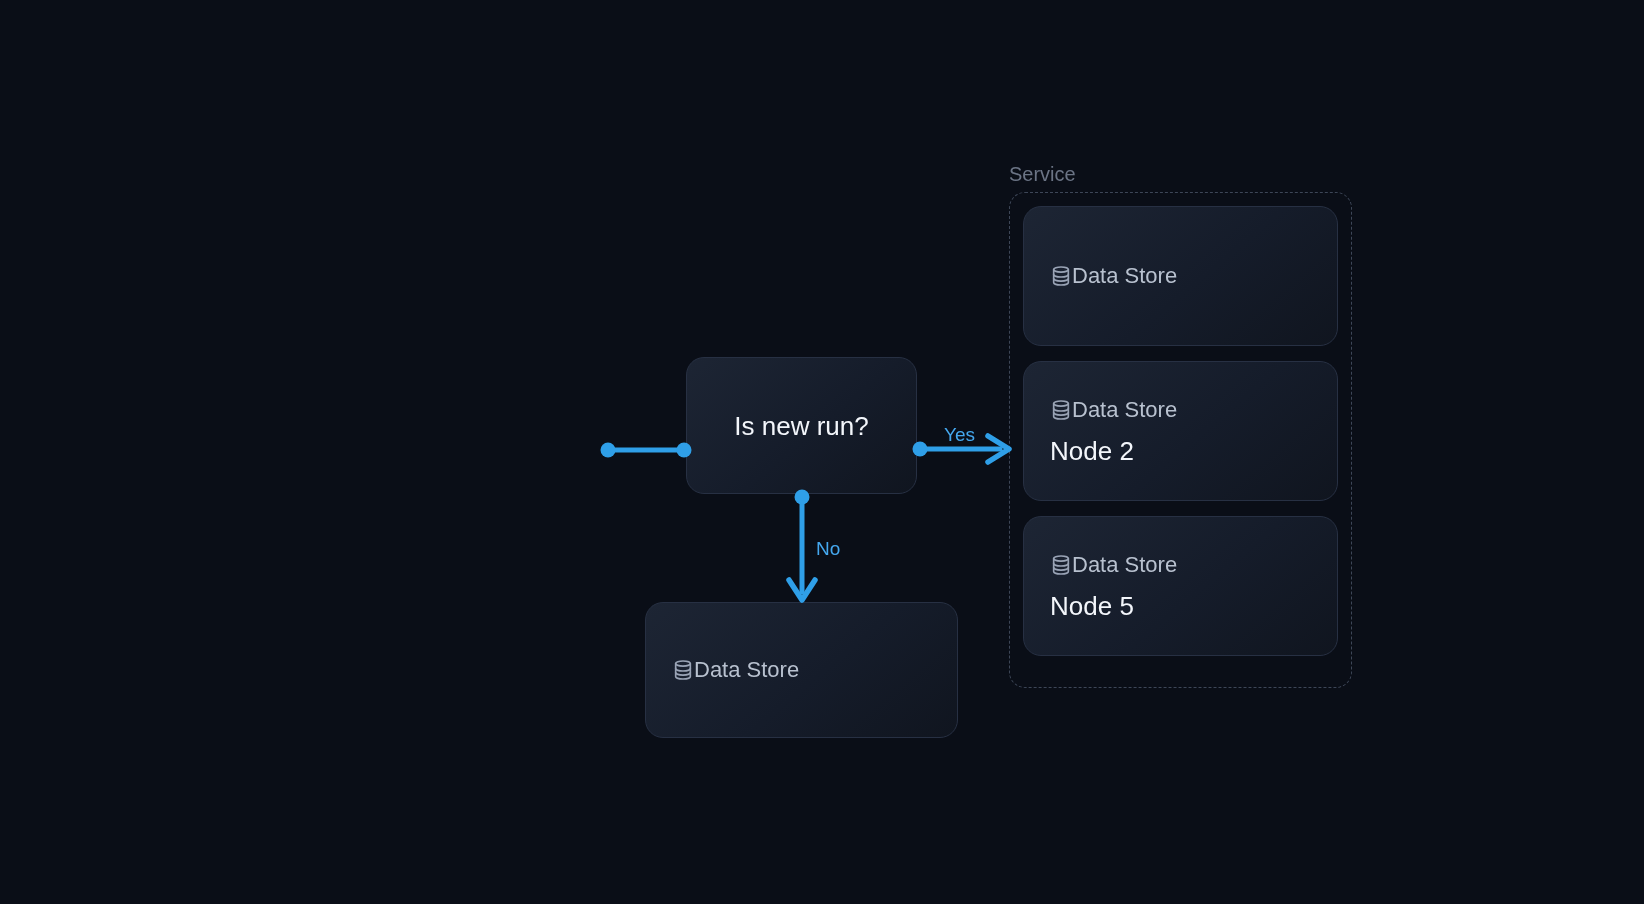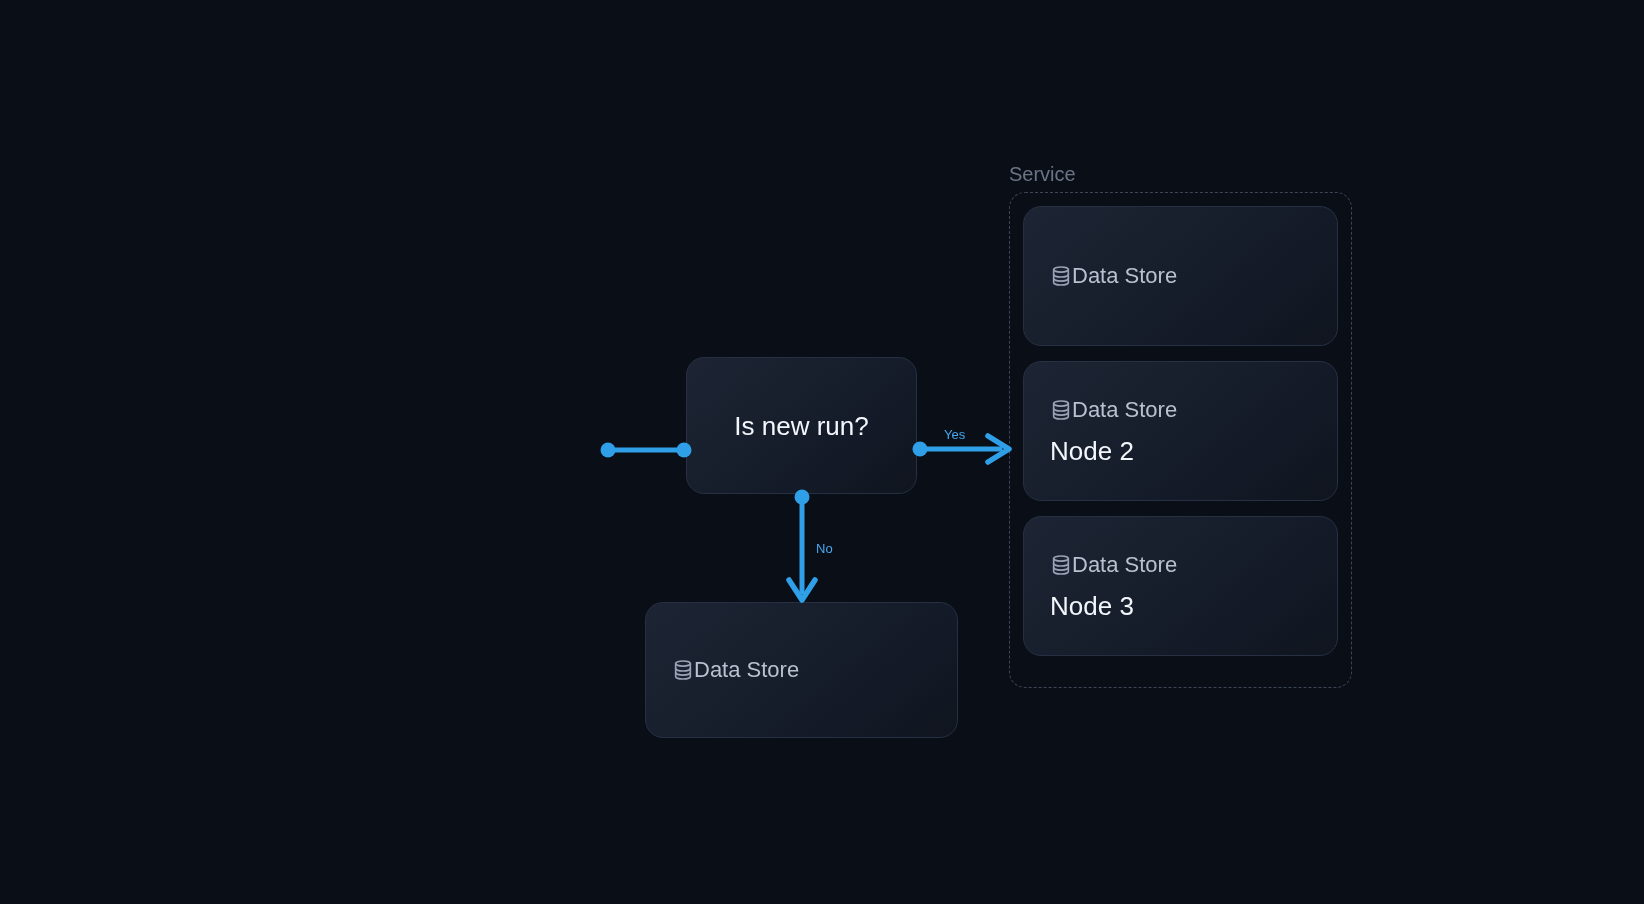--- a/index.html
+++ b/index.html
@@ -30,21 +30,21 @@
   .cluster-label{
     position:absolute;color:var(--cluster-label-text,#6b7485);
     font-size:20px;line-height:24px;
   }
   .edges{position:absolute;left:0;top:0;}
   .edge-line{stroke:var(--edge-accent,#2f9fe8);stroke-width:5;stroke-linecap:round;fill:none;}
   .edge-dot{fill:var(--edge-accent,#2f9fe8);}
   .edge-arrowhead{stroke:var(--edge-accent,#2f9fe8);stroke-width:5.5;stroke-linecap:round;stroke-linejoin:round;fill:none;}
   .edge-label{
     position:absolute;color:var(--edge-label,#45a8ef);
-    font-size:13px;line-height:22px;
+    font-size:19px;line-height:22px;
   }
 </style>
 </head>
 <body>
 
 <div class="stage">
 
 
   <div class="node decision-node" style="left:686px;top:357px;width:231px;height:137px;">
     <div class="node-title">Is new run?</div>
@@ -93,21 +93,21 @@
     <div class="node" style="left:13px;top:323px;width:315px;height:140px;">
       <div class="type-row">
         <svg class="node-icon" viewBox="0 0 24 24" stroke="currentColor" stroke-width="1.8" fill="none" stroke-linecap="round" stroke-linejoin="round">
           <ellipse cx="12" cy="5" rx="8" ry="2.8"></ellipse>
           <path d="M4 5v14c0 1.55 3.58 2.8 8 2.8s8-1.25 8-2.8V5"></path>
           <path d="M4 10.3c0 1.55 3.58 2.8 8 2.8s8-1.25 8-2.8"></path>
           <path d="M4 14.8c0 1.55 3.58 2.8 8 2.8s8-1.25 8-2.8"></path>
         </svg>
         <span class="type-label">Data Store</span>
       </div>
-      <div class="node-title">Node 3</div>
+      <div class="node-title">Node 5</div>
     </div>
   </div>
 
   <svg class="edges" width="1644" height="904">
     <g>
       <line class="edge-line" x1="608" y1="450" x2="684" y2="450"></line>
       <circle class="edge-dot" cx="608" cy="450" r="7.5"></circle>
       <circle class="edge-dot" cx="684" cy="450" r="7.5"></circle>
     </g>
     <g>

